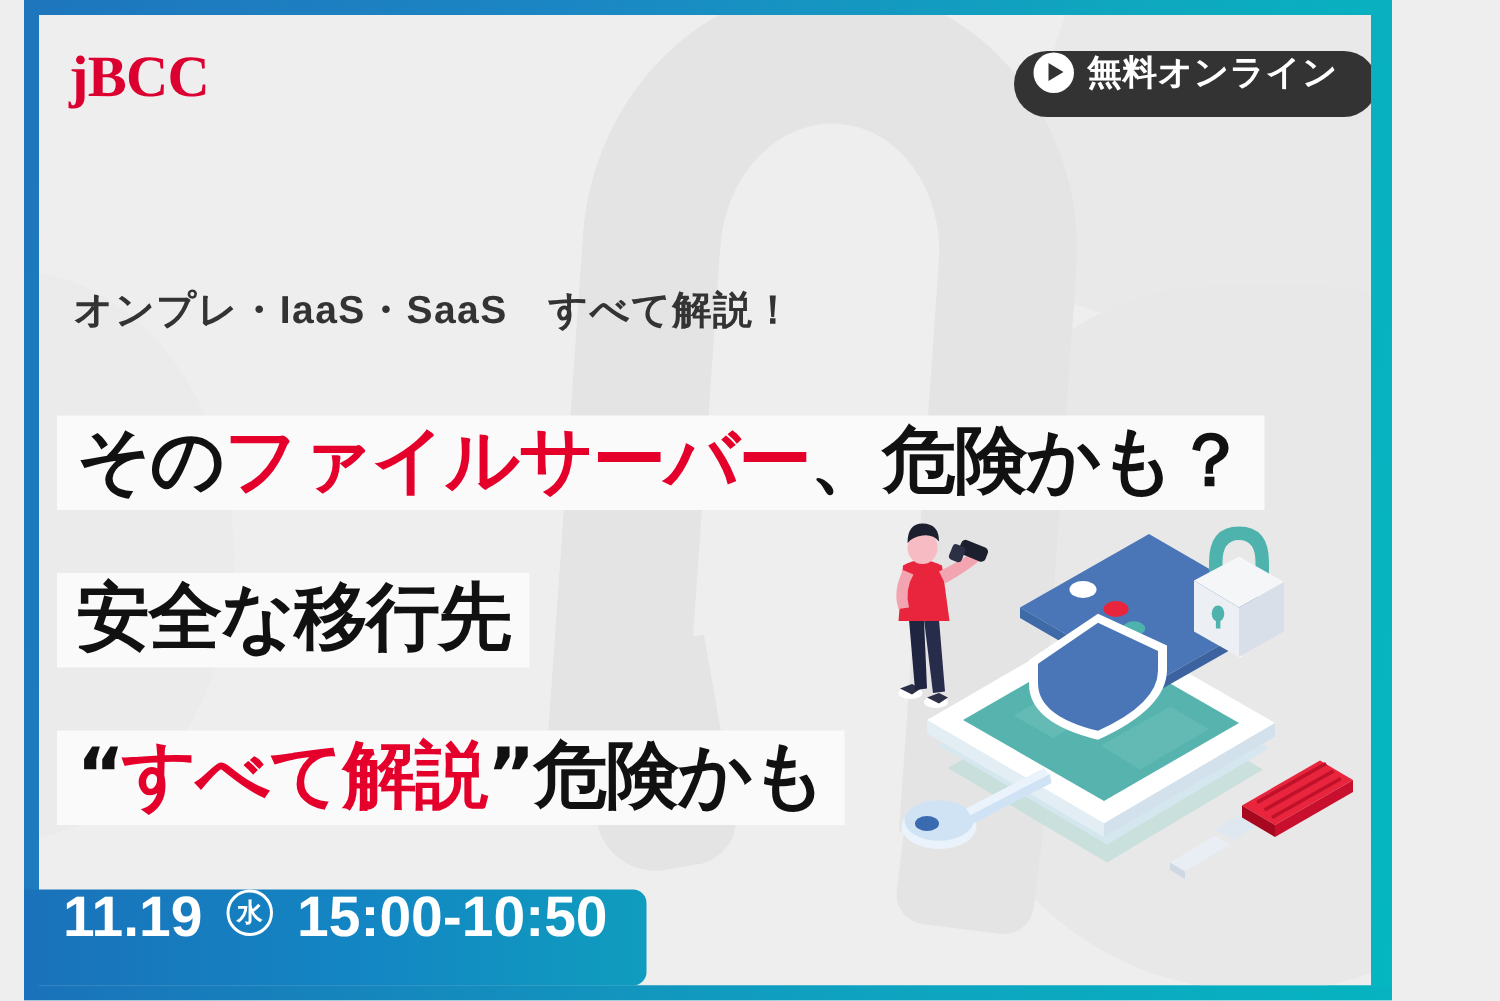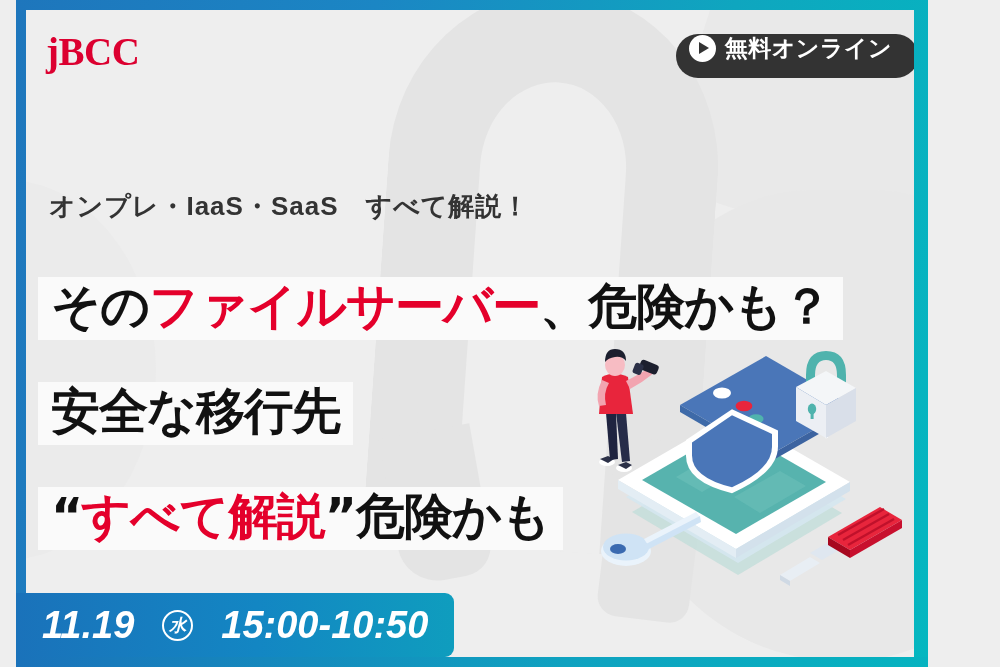--- a/index.html
+++ b/index.html
@@ -116,25 +116,24 @@
   .hl-red { color:#e4002b; }
   .hl-q { letter-spacing:-2px; }
 
   
   #illus { position:absolute; right:-10px; bottom:60px; width:340px; height:260px; }
 
   
   #date-bar {
     position:absolute; left:0; bottom:10px; height:64px;
     padding:0 26px 0 26px;
-    display:flex; align-items:center; gap:28px;
+    display:flex; align-items:flex-start; gap:16px;
     background:linear-gradient(90deg,#1a72ba 0%,#1386c3 55%,#0f9dbe 100%);
     border-radius:0 9px 9px 0;
     color:#ffffff;
-    font-style:italic;
   }
   .date-txt { font-size:38px; font-weight:700; letter-spacing:0px; line-height:1; }
   #dow {
     width:31px; height:31px; border-radius:50%;
     border:2.2px solid #ffffff;
     display:flex; align-items:center; justify-content:center;
     font-size:17px; font-weight:700; line-height:1;
   }
   #bottom-strip {
     position:absolute; left:0; bottom:0; width:1000px; height:10px;

